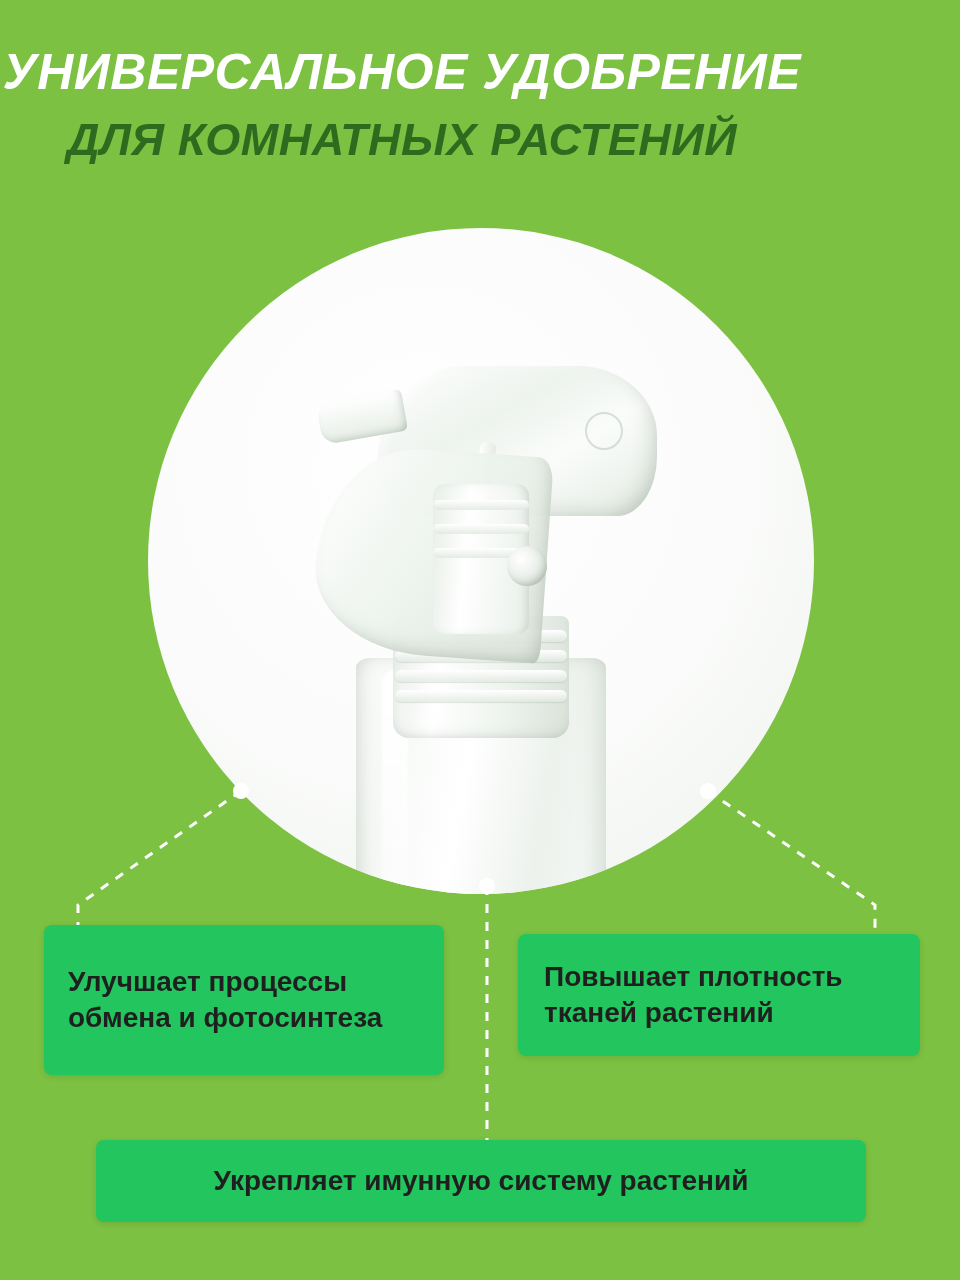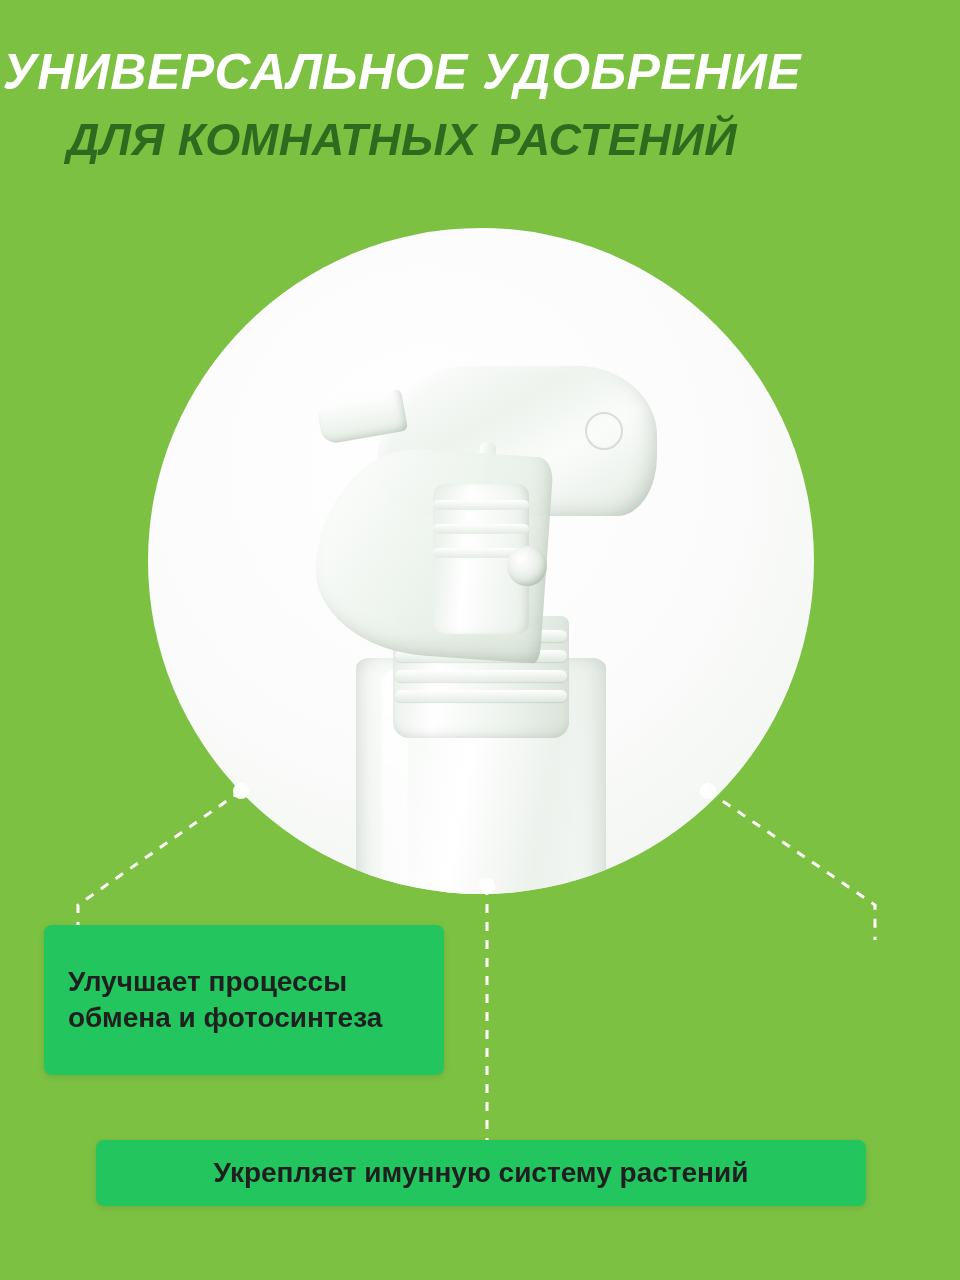--- a/index.html
+++ b/index.html
@@ -282,21 +282,21 @@
     left: 518px;
     top: 934px;
     width: 402px;
     height: 122px;
     padding: 0 26px;
   }
   .card-bottom {
     left: 96px;
     top: 1140px;
     width: 770px;
-    height: 66px;
+    height: 82px;
     padding: 9px 26px;
     justify-content: flex-start;
   }
   .card-bottom span {
     text-align: center;
     width: 100%;
   }
 </style>
 </head>
 <body>
@@ -337,18 +337,21 @@
   </svg>
 
   <div class="dot d1"></div>
   <div class="dot d2"></div>
   <div class="dot d3"></div>
 
   <div class="card card-left">
     <span>Улучшает процессы обмена и фотосинтеза</span>
   </div>
 
+  <div class="card card-right">
+    <span>Повышает плотность тканей растений</span>
+  </div>
 
   <div class="card card-bottom">
     <span>Укрепляет имунную систему растений</span>
   </div>
 
 </div>
 
 </body></html>

